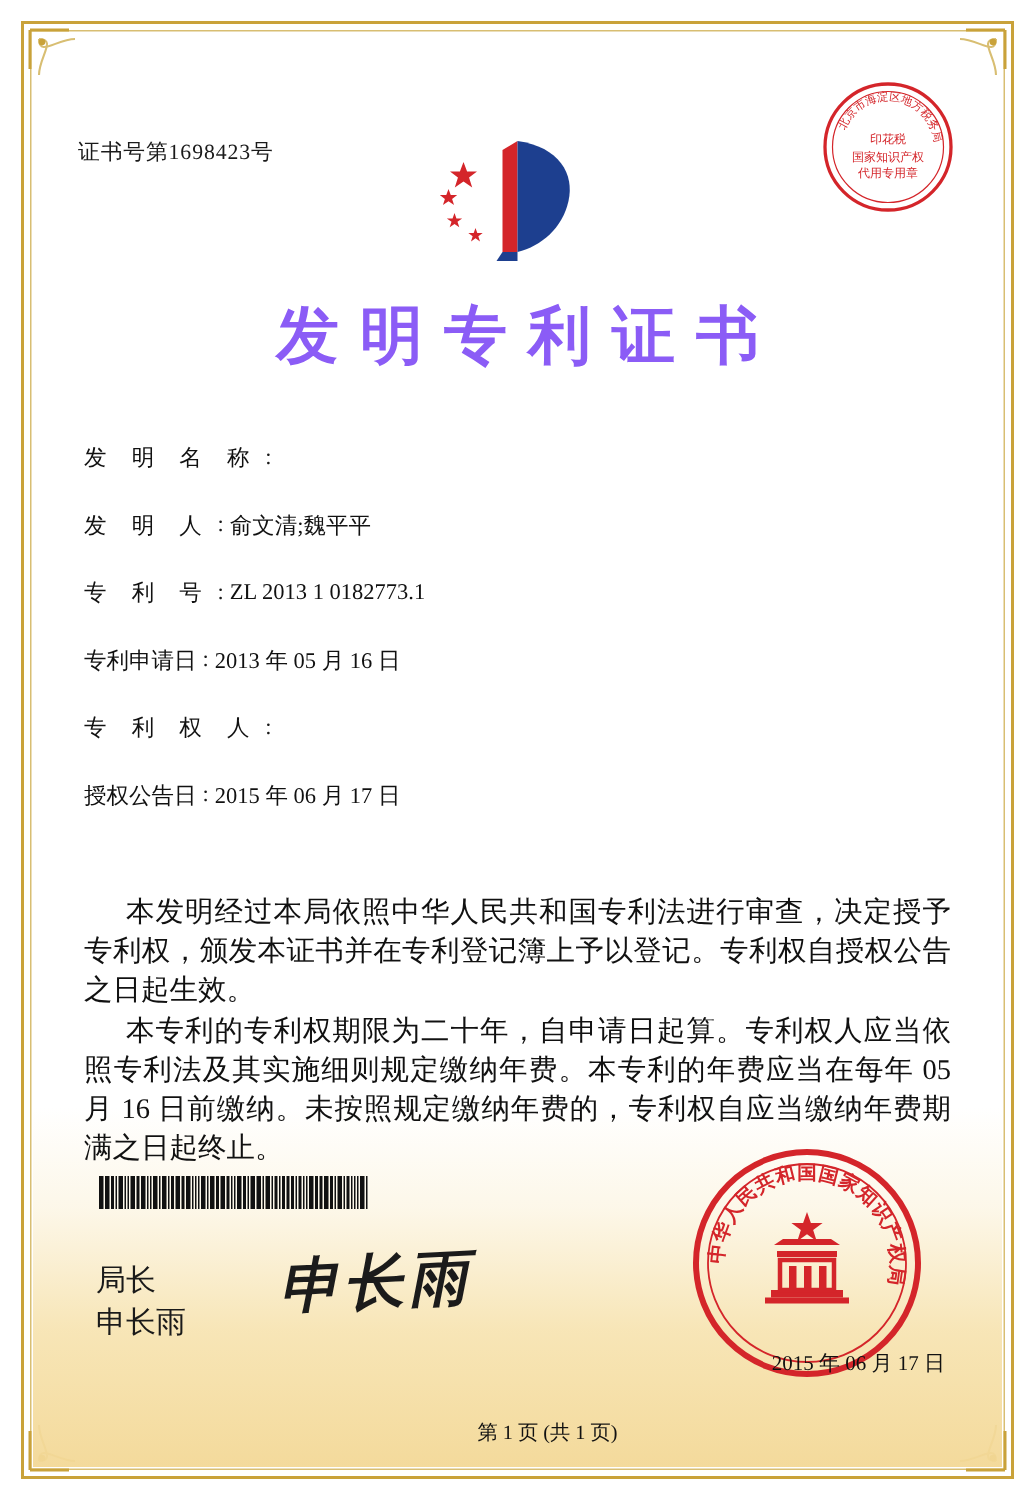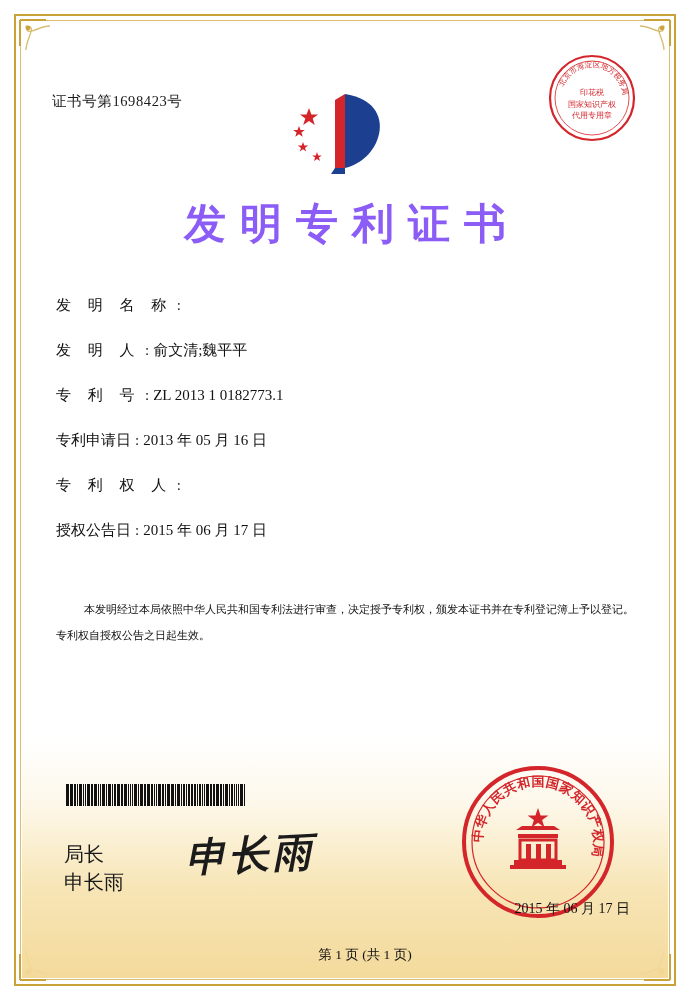--- a/index.html
+++ b/index.html
@@ -133,21 +133,21 @@
     color: #111;
     white-space: nowrap;
   }
 
   
   .body-text {
     position: absolute;
     left: 56px;
     top: 596px;
     width: 578px;
-    font-size: 11px;
+    font-size: 19px;
     line-height: 26px;
     text-align: justify;
     color: #111;
   }
   .body-text p {
     margin: 0 0 1px 0;
     text-indent: 28px;
   }
 
   
@@ -330,20 +330,21 @@
     </div>
     <div class="field-row">
       <span class="field-label">授权公告日</span>
       <span class="field-sep">:</span>
       <span class="field-value">2015 年 06 月 17 日</span>
     </div>
   </div>
 
   <div class="body-text">
     <p>本发明经过本局依照中华人民共和国专利法进行审查，决定授予专利权，颁发本证书并在专利登记簿上予以登记。专利权自授权公告之日起生效。</p>
+    <p>本专利的专利权期限为二十年，自申请日起算。专利权人应当依照专利法及其实施细则规定缴纳年费。本专利的年费应当在每年 05 月 16 日前缴纳。未按照规定缴纳年费的，专利权自应当缴纳年费期满之日起终止。</p>
   </div>
 
   <div class="barcode">
       <i style="width: 3px;"></i>
       <i style="width: 3px;"></i>
       <i style="width: 2px;"></i>
       <i style="width: 1px;"></i>
       <i style="width: 3px;"></i>
       <i style="width: 1px;"></i>
       <i style="width: 1px;"></i>

